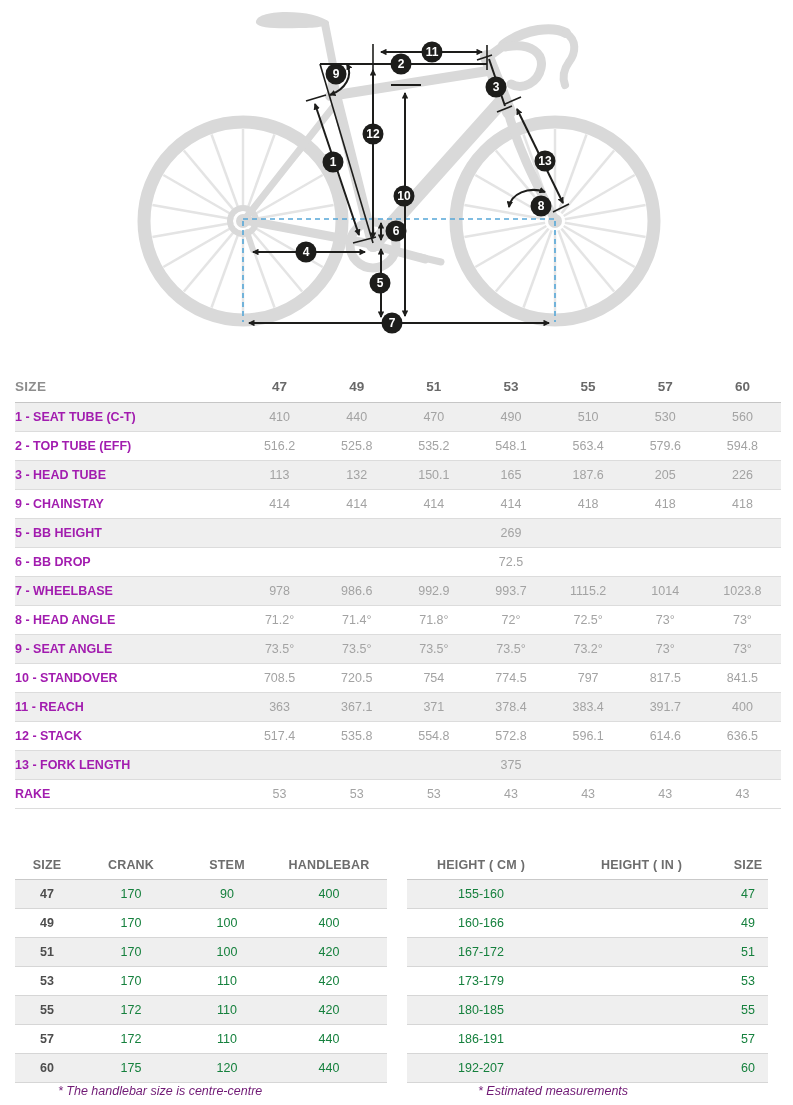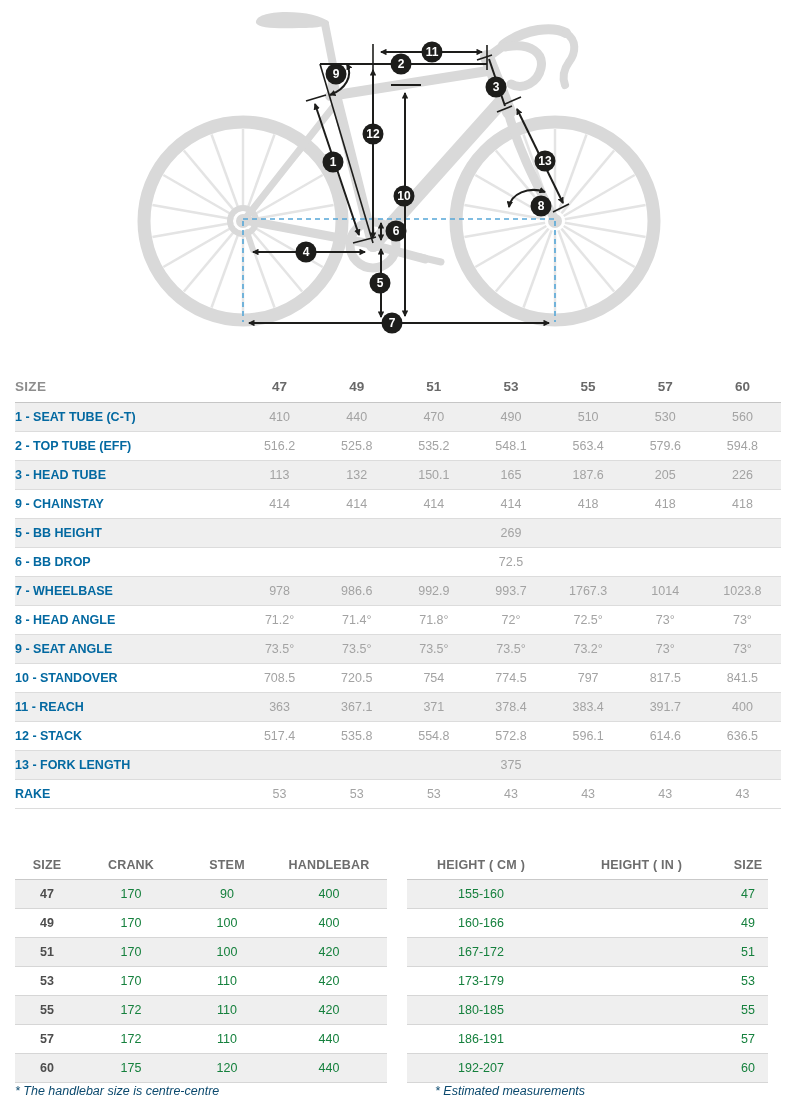--- a/index.html
+++ b/index.html
@@ -11,34 +11,34 @@
   .geo-table{position:absolute;left:15px;top:371px;width:766px;}
   table{border-collapse:collapse;width:100%;table-layout:fixed;}
   .geo-table col.lbl{width:226px;}
   .geo-table th{height:31px;font-weight:bold;font-size:13.5px;vertical-align:middle;padding:0;}
   .geo-table th.size-h{text-align:left;color:#8d8d8d;letter-spacing:.3px;}
   .geo-table th.num-h{text-align:center;color:#696969;}
   .geo-table thead tr{border-bottom:1px solid #c6c6c6;}
   .geo-table tbody tr{height:29px;border-bottom:1px solid #dcdcdc;}
   .geo-table tbody tr.alt{background:#efefef;}
   .geo-table td{padding:0;vertical-align:middle;font-size:12.5px;}
-  .geo-table td.label{text-align:left;font-weight:bold;color:#0369a1;}
+  .geo-table td.label{text-align:left;font-weight:bold;color:#a21caf;}
   .geo-table td.val{text-align:center;color:#a3a3a3;}
 
   
   .comp-table{position:absolute;left:15px;top:850px;width:372px;}
   .height-table{position:absolute;left:407px;top:850px;width:361px;}
   .comp-table th,.height-table th{height:29px;font-weight:bold;font-size:12.5px;color:#6d6d6d;text-align:center;vertical-align:middle;padding:0;letter-spacing:.2px;}
   .comp-table thead tr,.height-table thead tr{border-bottom:1px solid #c9c9c9;}
   .comp-table tbody tr,.height-table tbody tr{height:29px;border-bottom:1px solid #d6d6d6;}
   .comp-table tbody tr.alt,.height-table tbody tr.alt{background:#efefef;}
   .comp-table td,.height-table td{text-align:center;font-size:12.5px;color:#15803d;vertical-align:middle;padding:0;}
   .comp-table td.first{font-weight:bold;color:#4d4d4d;}
 
-  .footnote{position:absolute;top:1084px;font-size:12.5px;font-style:italic;color:#0c4a6e;}
+  .footnote{position:absolute;top:1084px;font-size:12.5px;font-style:italic;color:#701a75;margin-left:43px;}
   .footnote.left{left:15px;}
   .footnote.right{left:435px;}
 
   
   .bike{stroke:#d9d9d9;stroke-linecap:round;fill:none;}
   .bike-fill{fill:#d9d9d9;stroke:none;}
   .spoke{stroke:#e4e4e4;stroke-width:2.5;}
   .dim{stroke:#1d1d1b;stroke-width:2;fill:none;}
   .thin{stroke:#1d1d1b;stroke-width:1.6;fill:none;}
   .dash{stroke:#55a7d8;stroke-width:1.6;stroke-dasharray:5 4;fill:none;}
@@ -287,21 +287,21 @@
           <tr>
             <td class="label">6 - BB DROP</td>
             <td class="val" colspan="7">72.5</td>
           </tr>
           <tr class="alt">
             <td class="label">7 - WHEELBASE</td>
             <td class="val">978</td>
             <td class="val">986.6</td>
             <td class="val">992.9</td>
             <td class="val">993.7</td>
-            <td class="val">1767.3</td>
+            <td class="val">1115.2</td>
             <td class="val">1014</td>
             <td class="val">1023.8</td>
           </tr>
           <tr>
             <td class="label">8 - HEAD ANGLE</td>
             <td class="val">71.2°</td>
             <td class="val">71.4°</td>
             <td class="val">71.8°</td>
             <td class="val">72°</td>
             <td class="val">72.5°</td>

